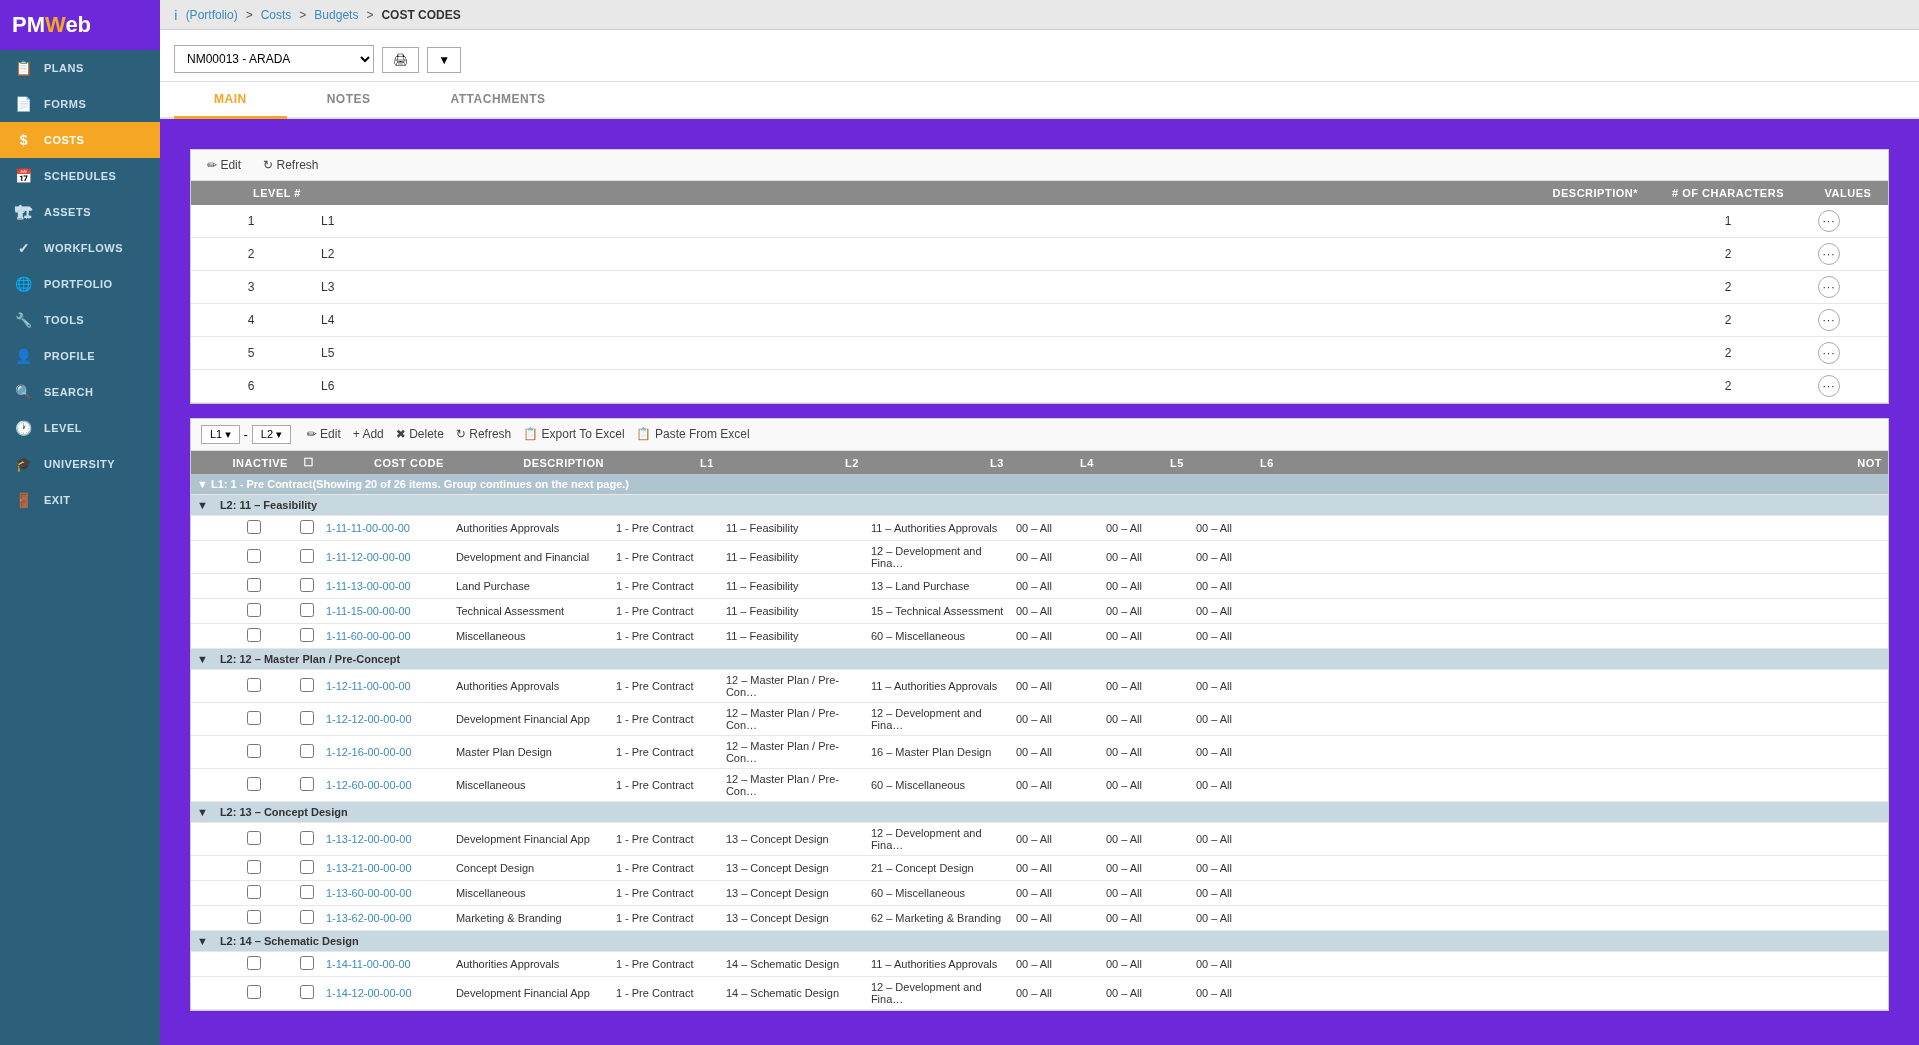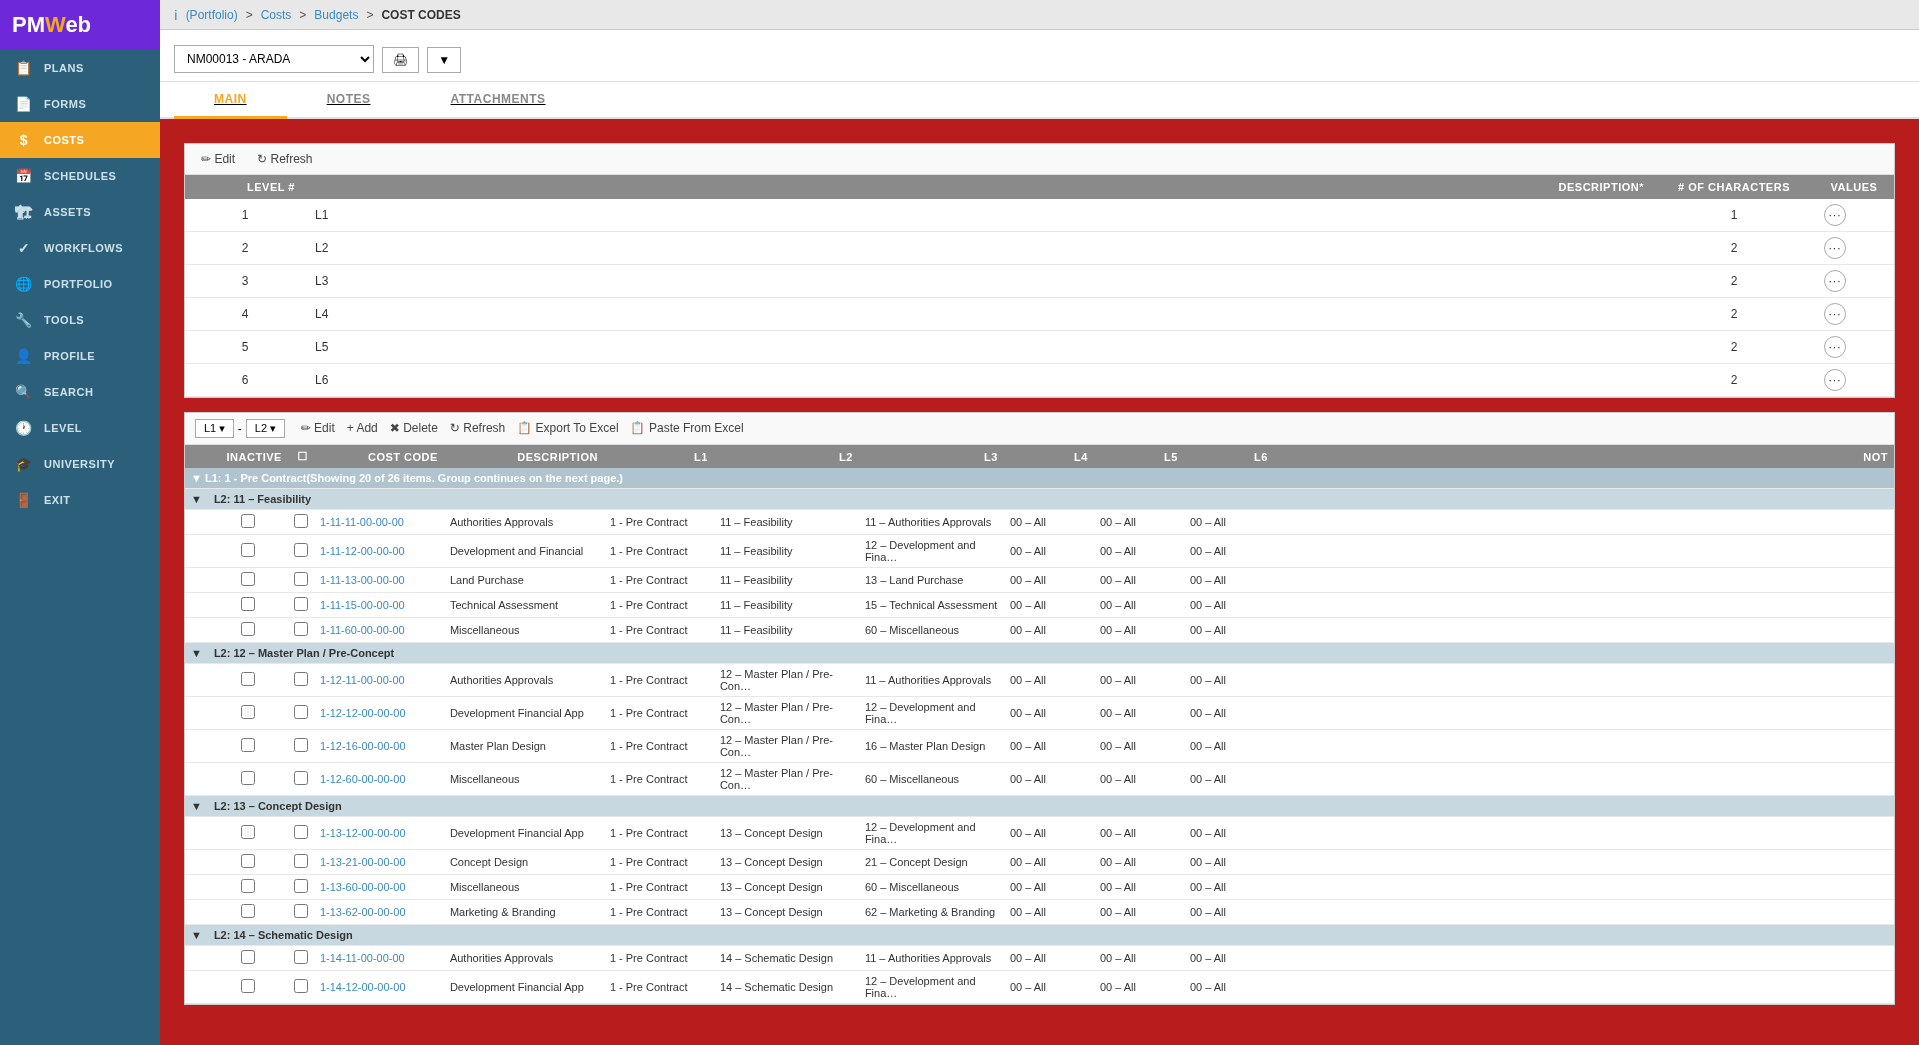--- a/index.html
+++ b/index.html
@@ -95,40 +95,39 @@
       align-items: center;
       gap: 4px;
     }
 
     
     .tabs {
       background: white;
       display: flex;
       border-bottom: 2px solid #e0e0e0;
       padding: 0 14px;
-      text-decoration: underline;
     }
     .tab {
       padding: 10px 40px;
       font-size: 12px;
       color: #888;
       cursor: pointer;
       border-bottom: 3px solid transparent;
       margin-bottom: -2px;
       font-weight: bold;
       letter-spacing: 0.5px;
     }
     .tab.active { color: #f5a623; border-bottom-color: #f5a623; }
 
     
     .content-area {
       flex: 1;
       overflow-y: auto;
-      padding: 24px;
-      background: #b91c1c;
+      padding: 30px;
+      background: #6d28d9;
     }
 
     
     .levels-container {
       background: white;
       border: 1px solid #ccc;
       margin-bottom: 14px;
     }
     .table-toolbar {
       padding: 6px 10px;

